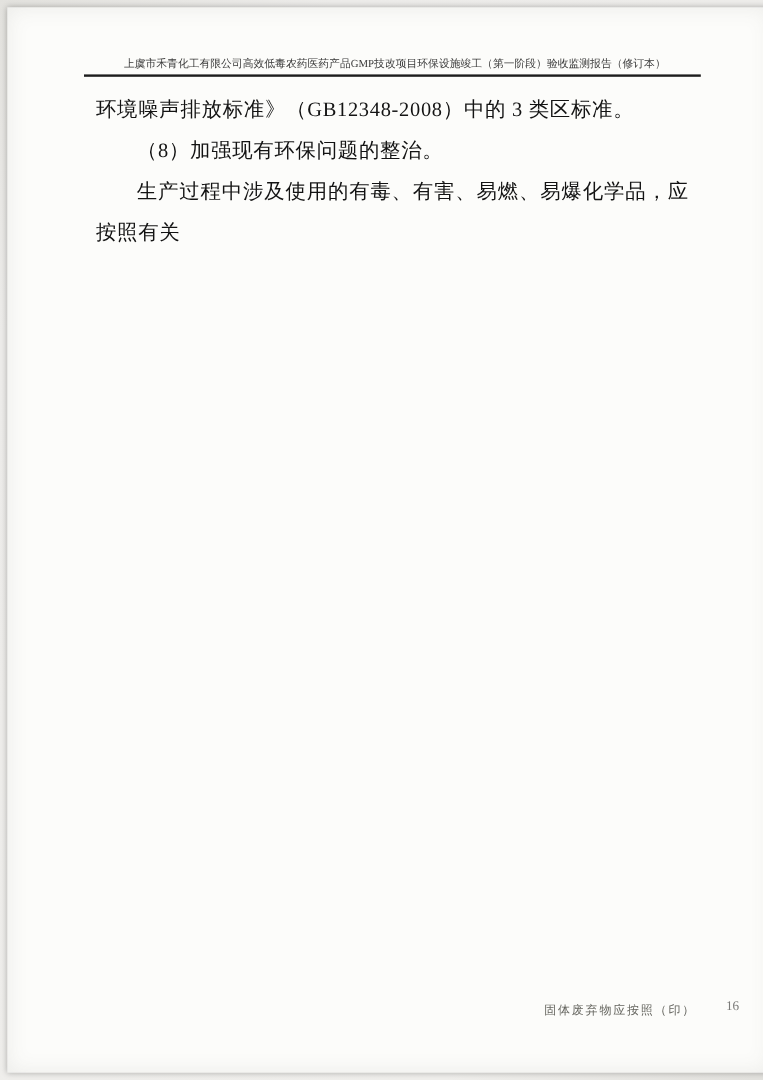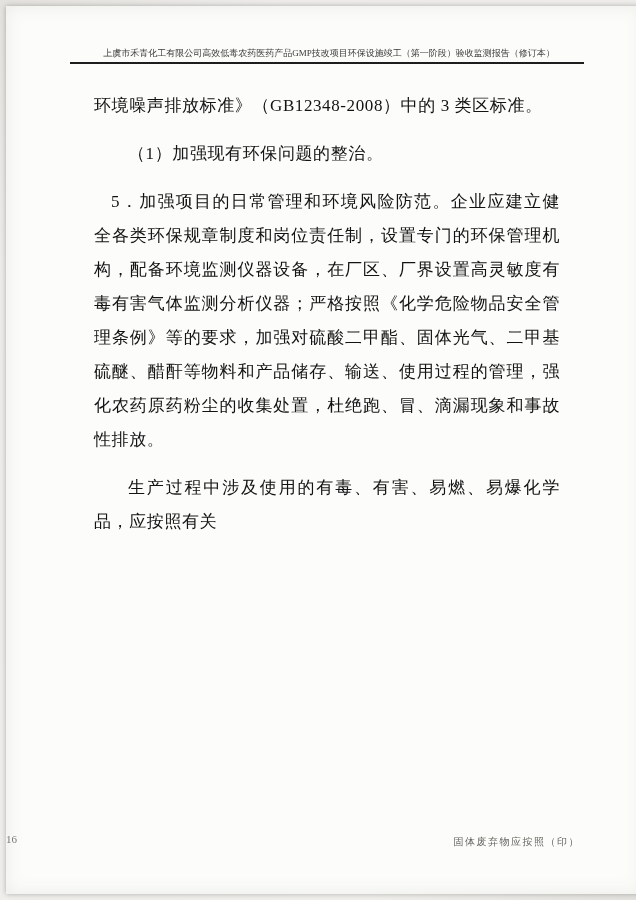--- a/index.html
+++ b/index.html
@@ -33,27 +33,27 @@
     height: 2px; background: #1d1d1d;
   }
   .doc-body {
     position: absolute; top: 69px; left: 74px; width: 494px;
     font-size: 17px; line-height: 34px;
     color: #1b1b1b;
     text-align: justify;
     letter-spacing: 0.6px;
     filter: blur(0.32px) contrast(1.08);
   }
-  .doc-body p { margin: 14px; padding: 0; }
+  .doc-body p { margin: 0; padding: 0; }
   .ind-0 { text-indent: 0; }
   .ind-1 { text-indent: 1em; }
   .ind-2 { text-indent: 2em; }
   .footer-pageno {
     position: absolute; top: 827px; left: 0; width: 610px;
-    text-align: left;
+    text-align: right;
     font-size: 11px; color: #7a7a78;
     filter: blur(0.2px);
   }
   .footer-issuer {
     position: absolute; top: 829px; right: 62px;
     font-size: 10px; color: #65655f;
     letter-spacing: 1.5px;
     filter: blur(0.35px);
   }
 </style>
@@ -62,22 +62,21 @@
 
 <div class="scan-wrap">
   <div class="scan-page">
 
     <div class="running-header">上虞市禾青化工有限公司高效低毒农药医药产品GMP技改项目环保设施竣工（第一阶段）验收监测报告（修订本）</div>
 
     <div class="header-rule"></div>
 
     <div class="doc-body">
       <p class="ind-0">环境噪声排放标准》（GB12348-2008）中的 3 类区标准。</p>
-      <p class="ind-2">（1）加强现有环保问题的整治。</p>
-      <p class="ind-1">5．加强项目的日常管理和环境风险防范。企业应建立健全各类环保规章制度和岗位责任制，设置专门的环保管理机构，配备环境监测仪器设备，在厂区、厂界设置高灵敏度有毒有害气体监测分析仪器；严格按照《化学危险物品安全管理条例》等的要求，加强对硫酸二甲酯、固体光气、二甲基硫醚、醋酐等物料和产品储存、输送、使用过程的管理，强化农药原药粉尘的收集处置，杜绝跑、冒、滴漏现象和事故性排放。</p>
+      <p class="ind-2">（8）加强现有环保问题的整治。</p>
       <p class="ind-2">生产过程中涉及使用的有毒、有害、易燃、易爆化学品，应按照有关</p>
     </div>
 
     <div class="footer-pageno">16</div>
 
     <div class="footer-issuer">固体废弃物应按照（印）</div>
 
   </div>
 </div>
 

